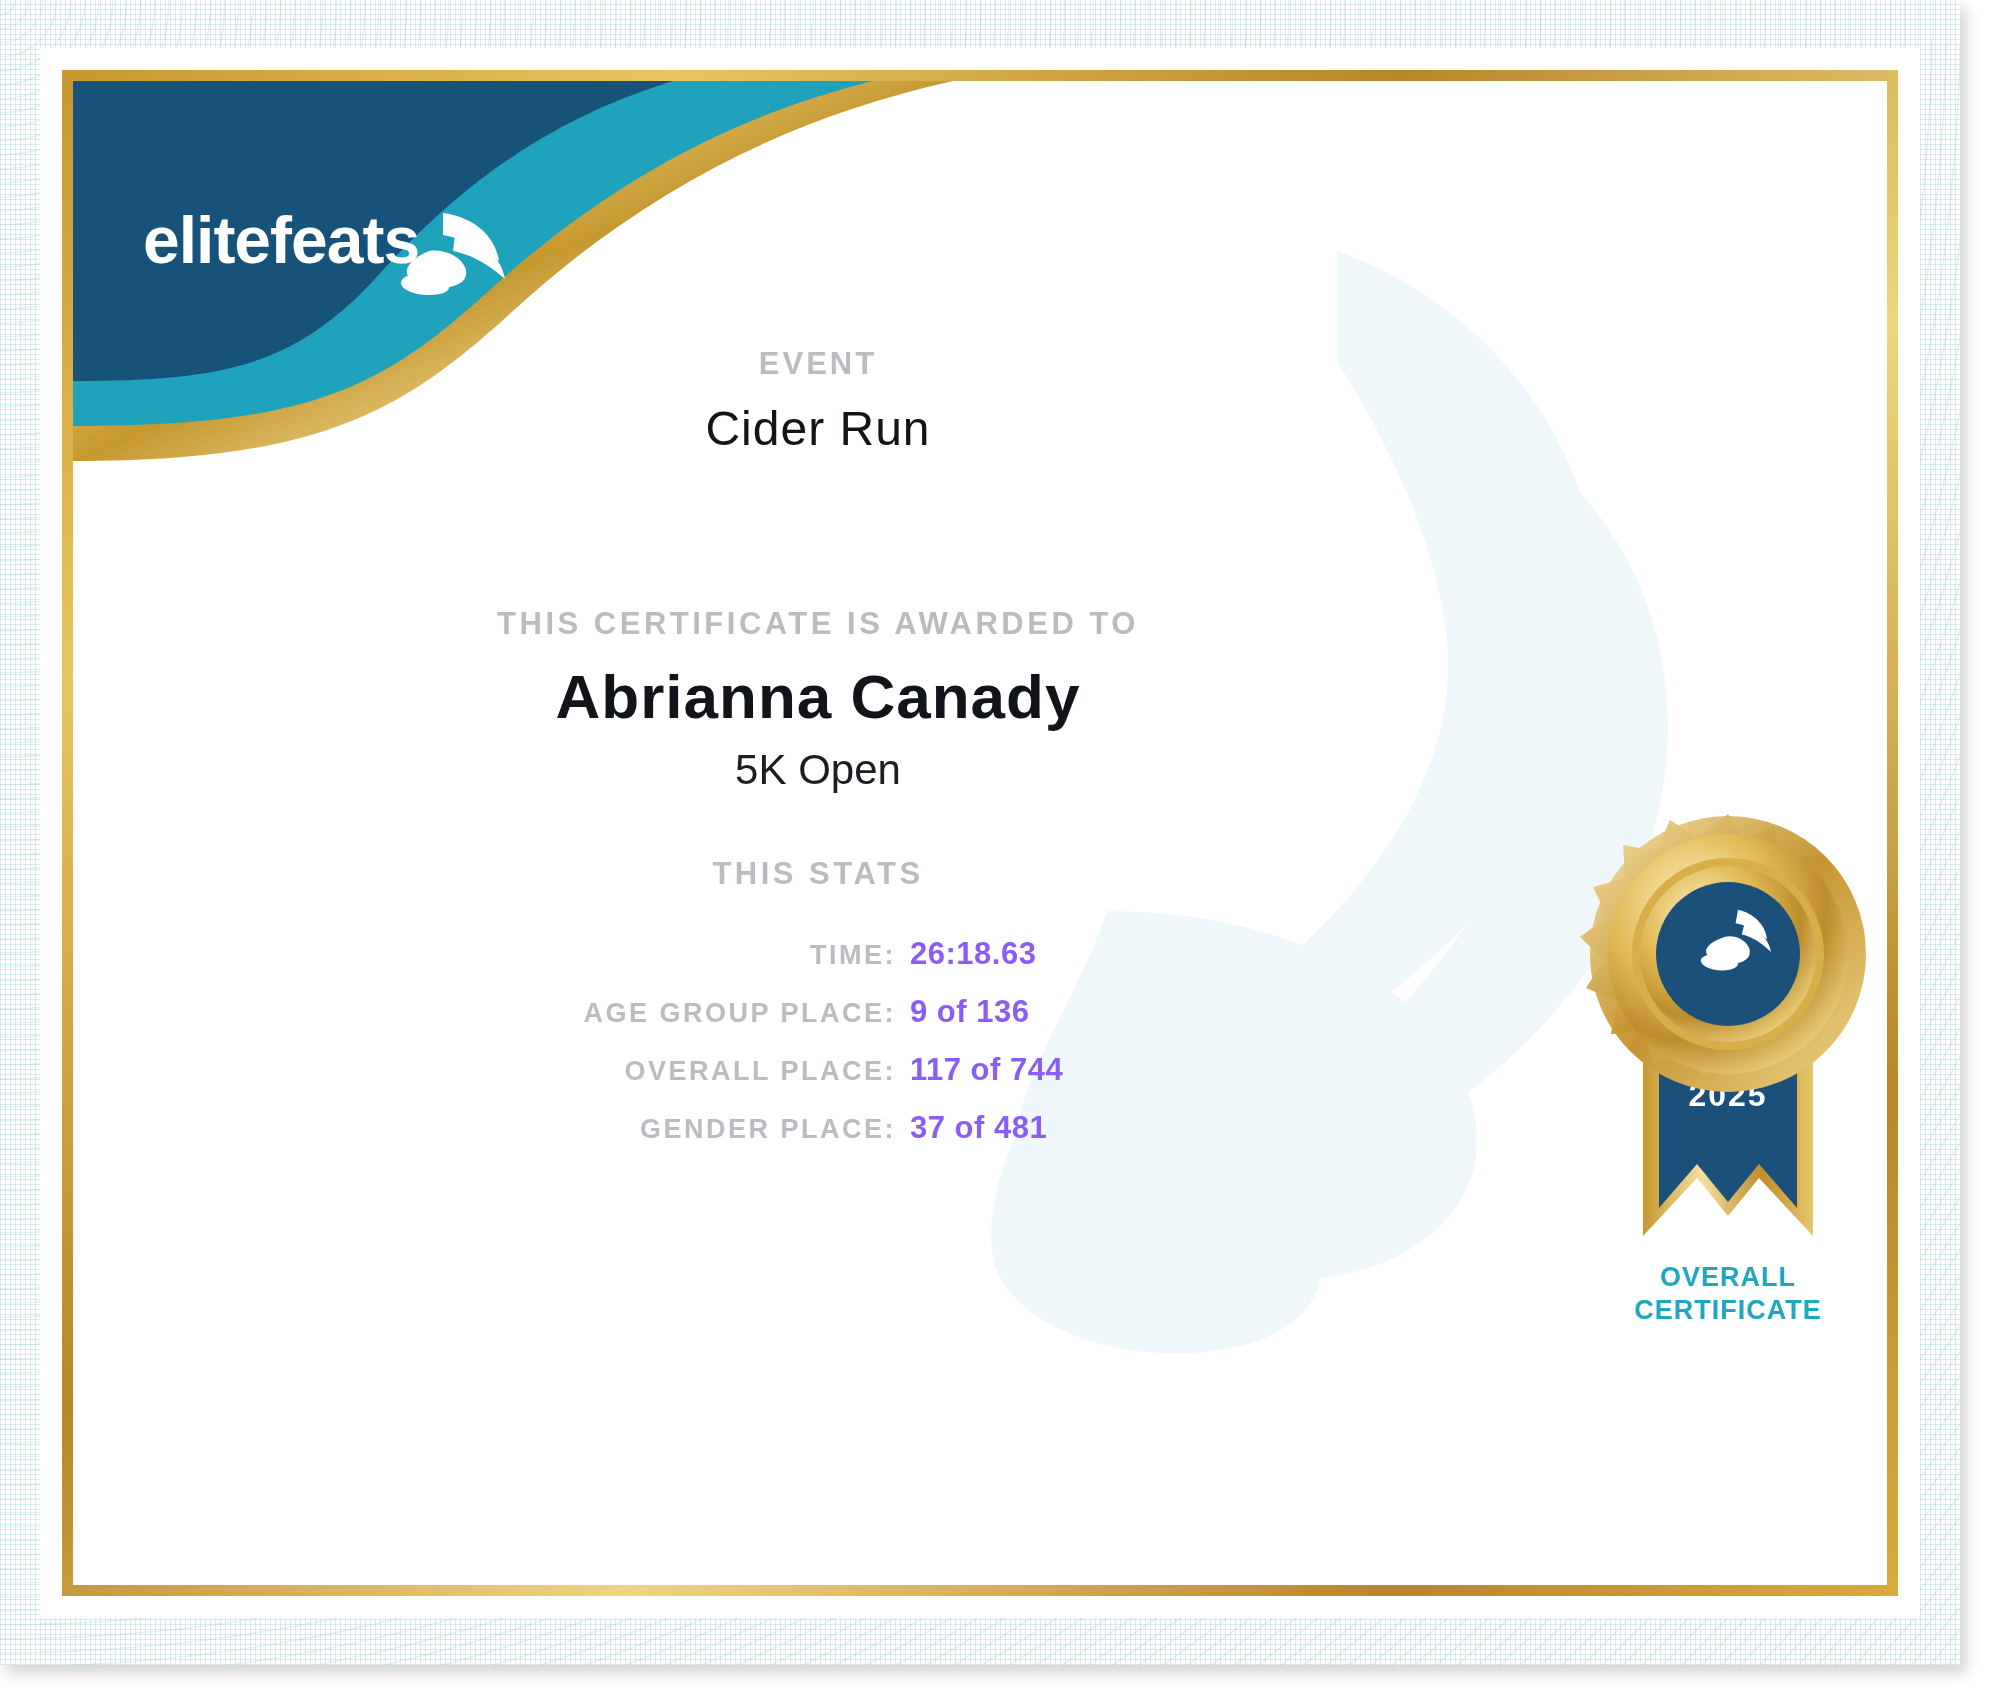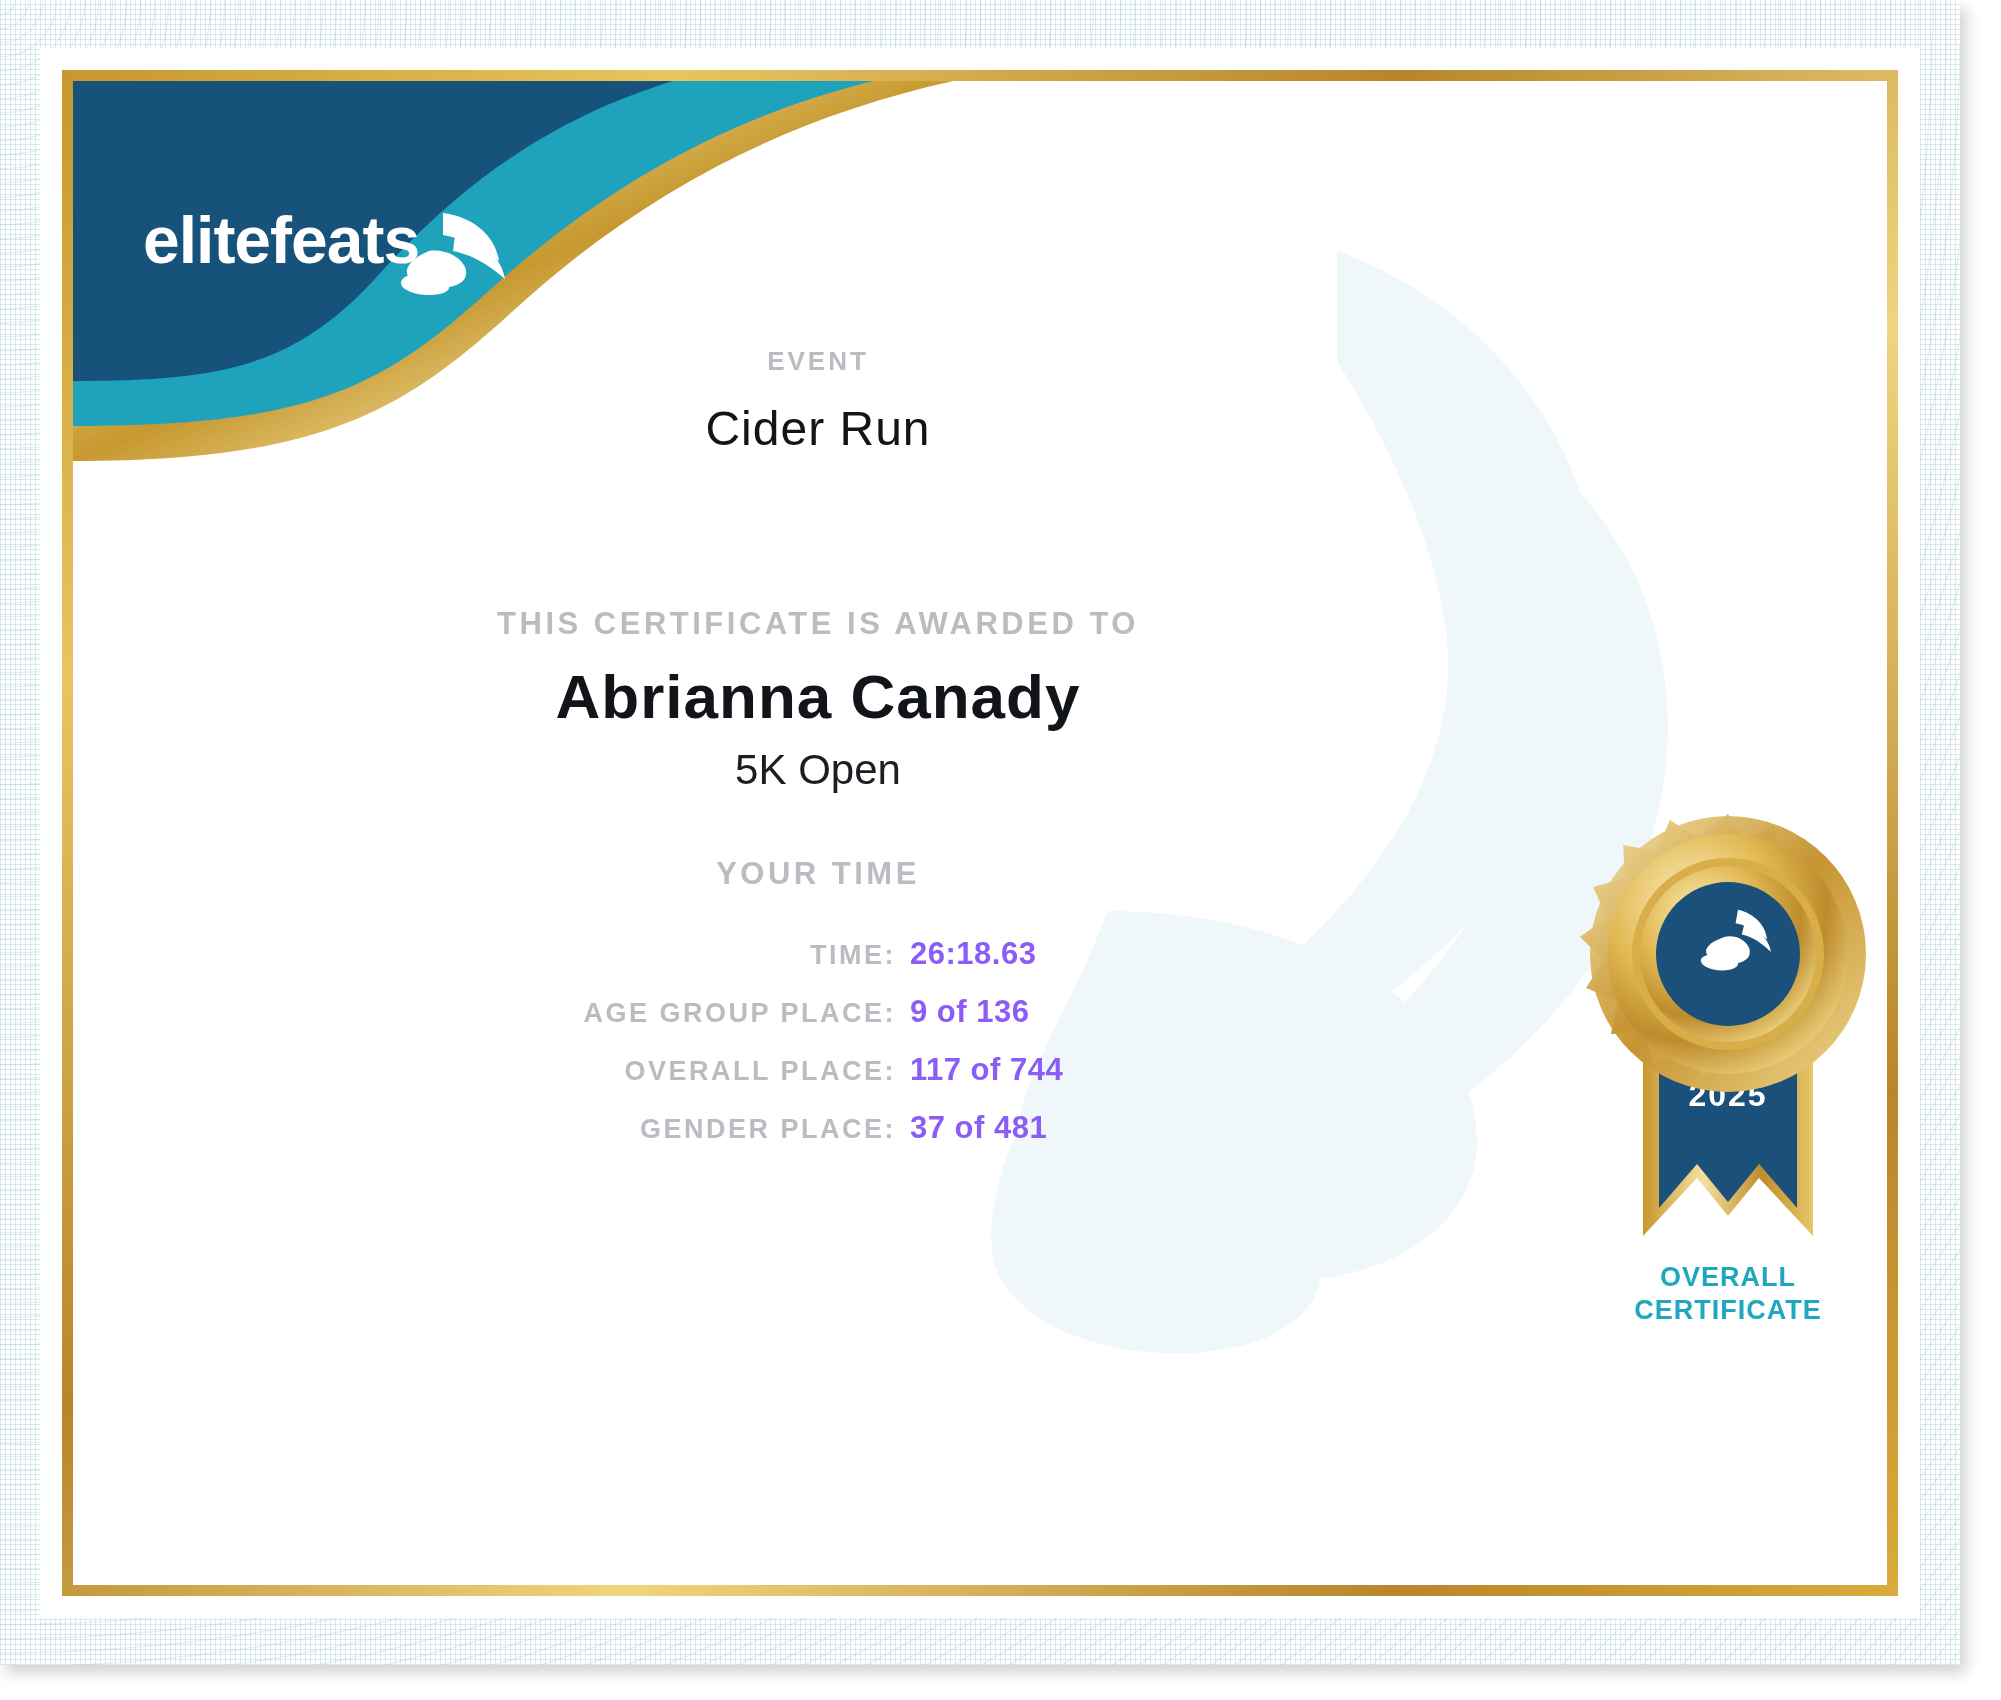--- a/index.html
+++ b/index.html
@@ -96,21 +96,21 @@
   .content {
     position: absolute;
     left: 0;
     top: 0;
     width: 1490px;  
     text-align: center;
   }
   .label {
     color: #b9bcc0;
     letter-spacing: 3px;
-    font-size: 26px;
+    font-size: 31px;
     font-weight: 600;
   }
   .lbl-event   { position: absolute; left: 0; top: 265px;  width: 100%; }
   .lbl-awarded { position: absolute; left: 0; top: 525px;  width: 100%; font-size: 31px; letter-spacing: 3.5px;}
   .lbl-stats   { position: absolute; left: 0; top: 775px;  width: 100%; font-size: 31px; letter-spacing: 3.5px;}
 
   .event-name {
     position: absolute;
     left: 0; top: 320px; width: 100%;
     font-size: 48px;
@@ -239,21 +239,21 @@
       </div>
 
       <div class="content">
         <div class="label lbl-event">EVENT</div>
         <div class="event-name">Cider Run</div>
 
         <div class="label lbl-awarded">THIS CERTIFICATE IS AWARDED TO</div>
         <div class="recipient">Abrianna Canady</div>
         <div class="division">5K Open</div>
 
-        <div class="label lbl-stats">YOUR TIME</div>
+        <div class="label lbl-stats">THIS STATS</div>
       </div>
 
       <div class="stats">
         <div class="stat-row">
           <div class="stat-label">TIME:</div>
           <div class="stat-value">26:18.63</div>
         </div>
         <div class="stat-row">
           <div class="stat-label">AGE GROUP PLACE:</div>
           <div class="stat-value">9 of 136</div>

